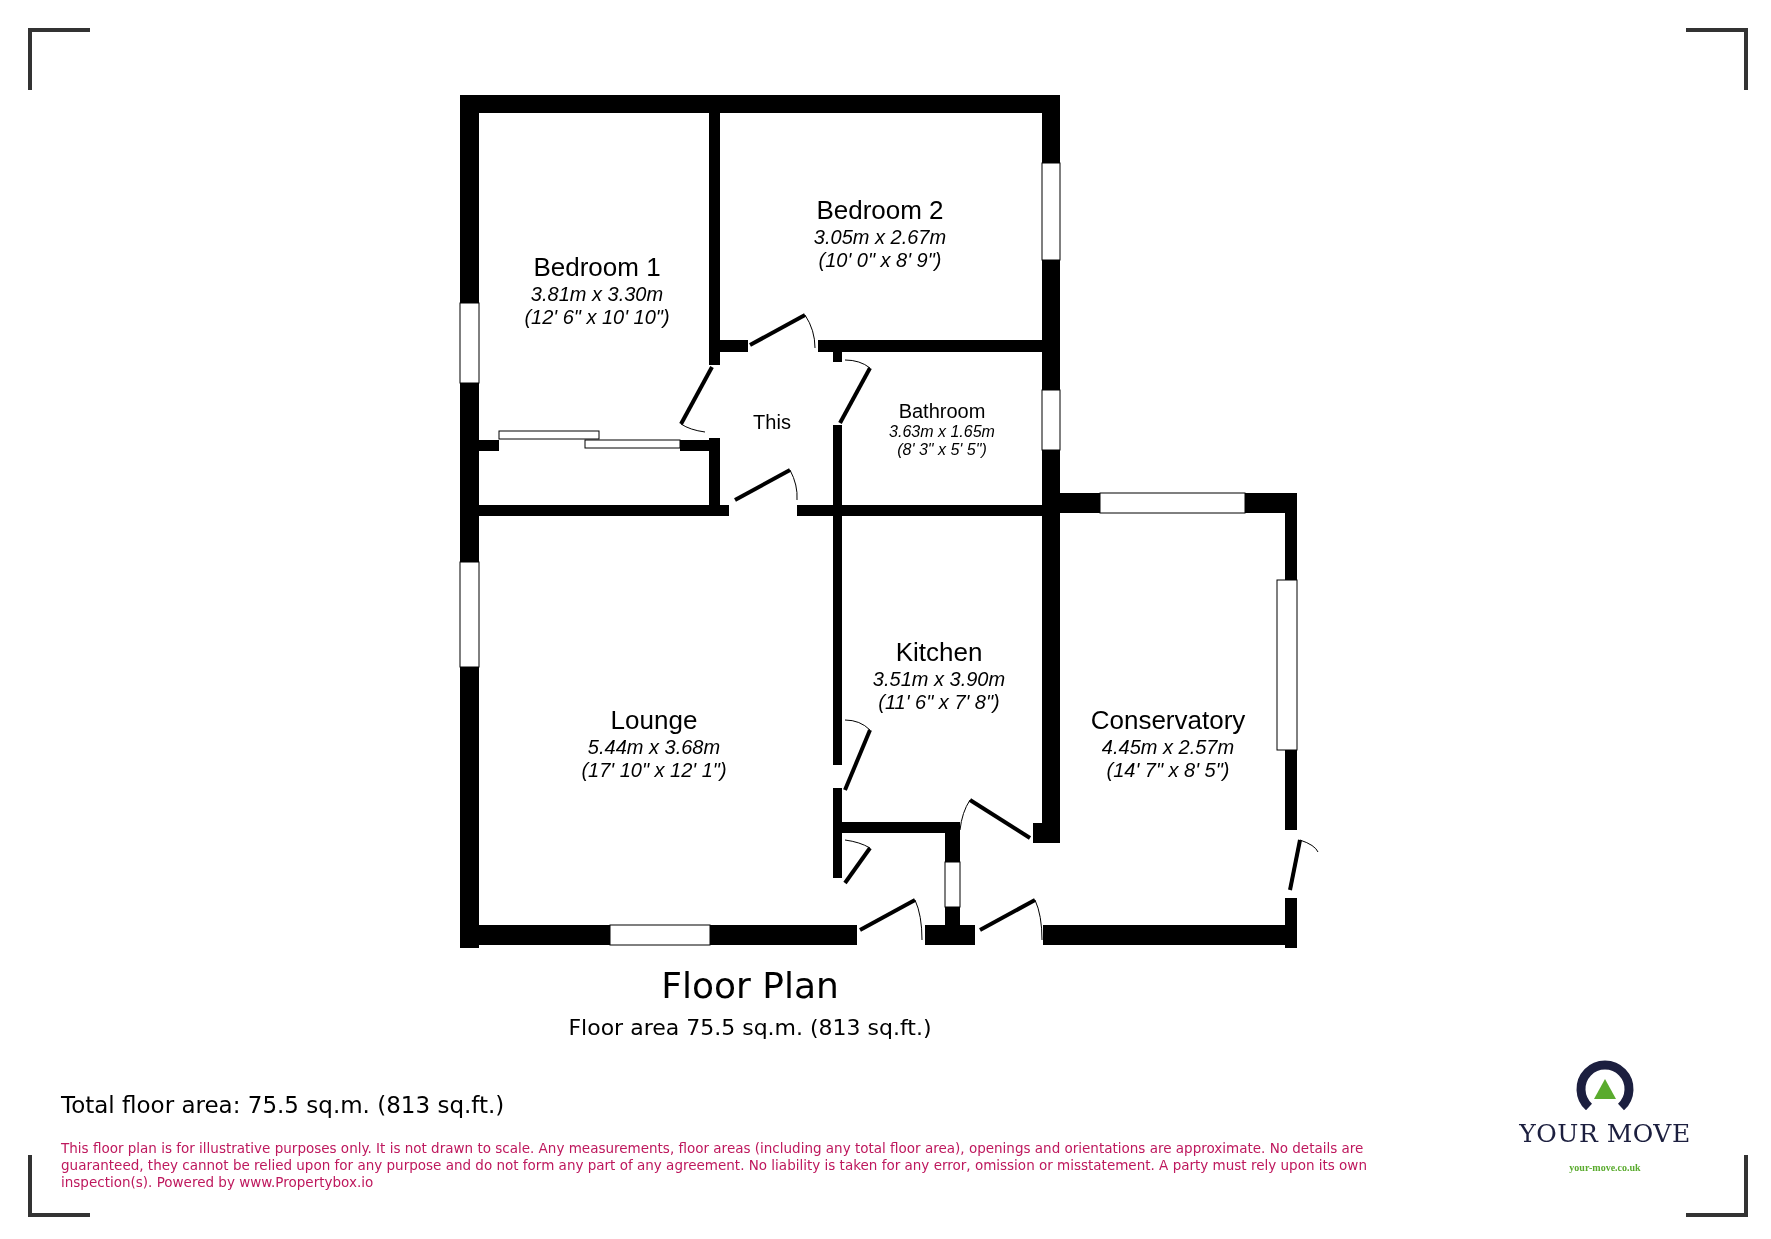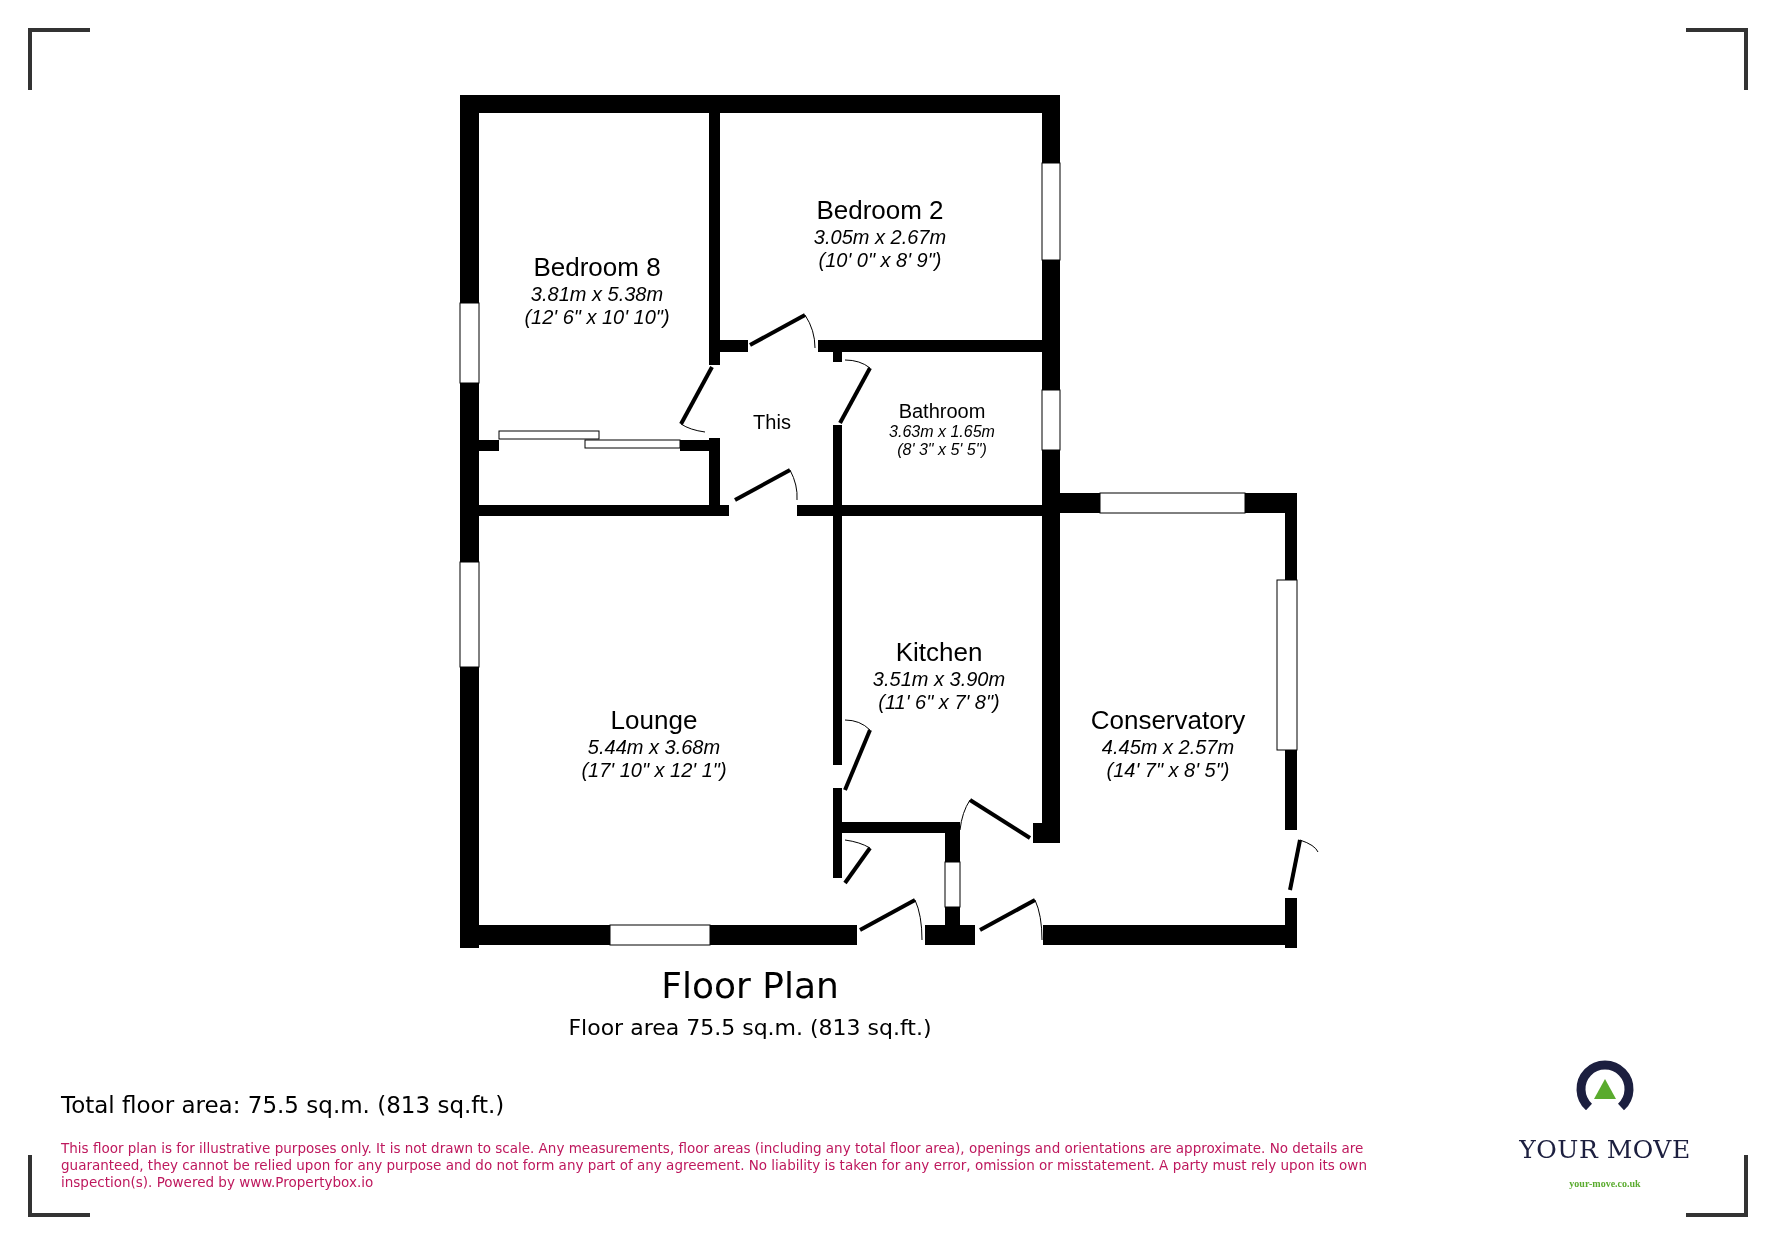--- a/index.html
+++ b/index.html
@@ -8,21 +8,21 @@
   svg.plan { position:absolute; left:0; top:0; }
   .room-label { position:absolute; text-align:center; transform:translateX(-50%); white-space:nowrap; line-height:1.15; }
   .room-name { font-size:26px; }
   .room-dim { font-size:20px;font-style:italic; }
   .room-small .room-name { font-size:20px; }
   .room-small .room-dim { font-size:16px; }
   .title { position:absolute; left:0; width:1500px; text-align:center; font-family:"DejaVu Sans", sans-serif; }
   .footer-total { position:absolute; left:61px; top:1092px; font-family:"DejaVu Sans", sans-serif; font-size:23px; }
   .disclaimer { position:absolute; left:61px; top:1140px; width:1380px; font-family:"DejaVu Sans", sans-serif; font-size:13.5px; line-height:17px; color:#be185d; }
   .logo { position:absolute; left:1510px; top:1055px; width:190px; text-align:center; }
-  .logo-name { font-family:"DejaVu Serif", serif; font-size:25px; color:#1c1f3f; letter-spacing:0.5px; margin-top:18px; }
+  .logo-name { font-family:"DejaVu Serif", serif; font-size:25px; color:#1c1f3f; letter-spacing:0.5px; margin-top:2px; }
   .logo-url { font-family:Liberation Serif, serif; font-size:10px; color:#5aab2e; font-weight:bold; margin-top:14px; }
 </style>
 </head>
 <body>
 
 <div class="corner" style="left:28px;top:28px;width:58px;height:58px;border-top-width:4px;border-left-width:4px;"></div>
 <div class="corner" style="left:1686px;top:28px;width:58px;height:58px;border-top-width:4px;border-right-width:4px;"></div>
 <div class="corner" style="left:28px;top:1155px;width:58px;height:58px;border-bottom-width:4px;border-left-width:4px;"></div>
 <div class="corner" style="left:1686px;top:1155px;width:58px;height:58px;border-bottom-width:4px;border-right-width:4px;"></div>
 
@@ -105,22 +105,22 @@
     <path d="M870 730 Q860 720 845 720"></path>
     <path d="M970 800 Q962 812 960 830"></path>
     <path d="M870 848 Q860 842 845 840"></path>
     <path d="M915 900 Q922 915 922 940"></path>
     <path d="M1035 900 Q1042 915 1042 940"></path>
     <path d="M1300 840 Q1315 845 1318 852"></path>
   </g>
 </svg>
 
 <div class="room-label" style="left:597px;top:253px;">
-  <div class="room-name">Bedroom 8</div>
-  <div class="room-dim">3.81m x 5.38m</div>
+  <div class="room-name">Bedroom 1</div>
+  <div class="room-dim">3.81m x 3.30m</div>
   <div class="room-dim">(12' 6" x 10' 10")</div>
 </div>
 <div class="room-label" style="left:880px;top:196px;">
   <div class="room-name">Bedroom 2</div>
   <div class="room-dim">3.05m x 2.67m</div>
   <div class="room-dim">(10' 0" x 8' 9")</div>
 </div>
 <div class="room-label room-small" style="left:772px;top:411px;">
   <div class="room-name">This</div>
 </div>

